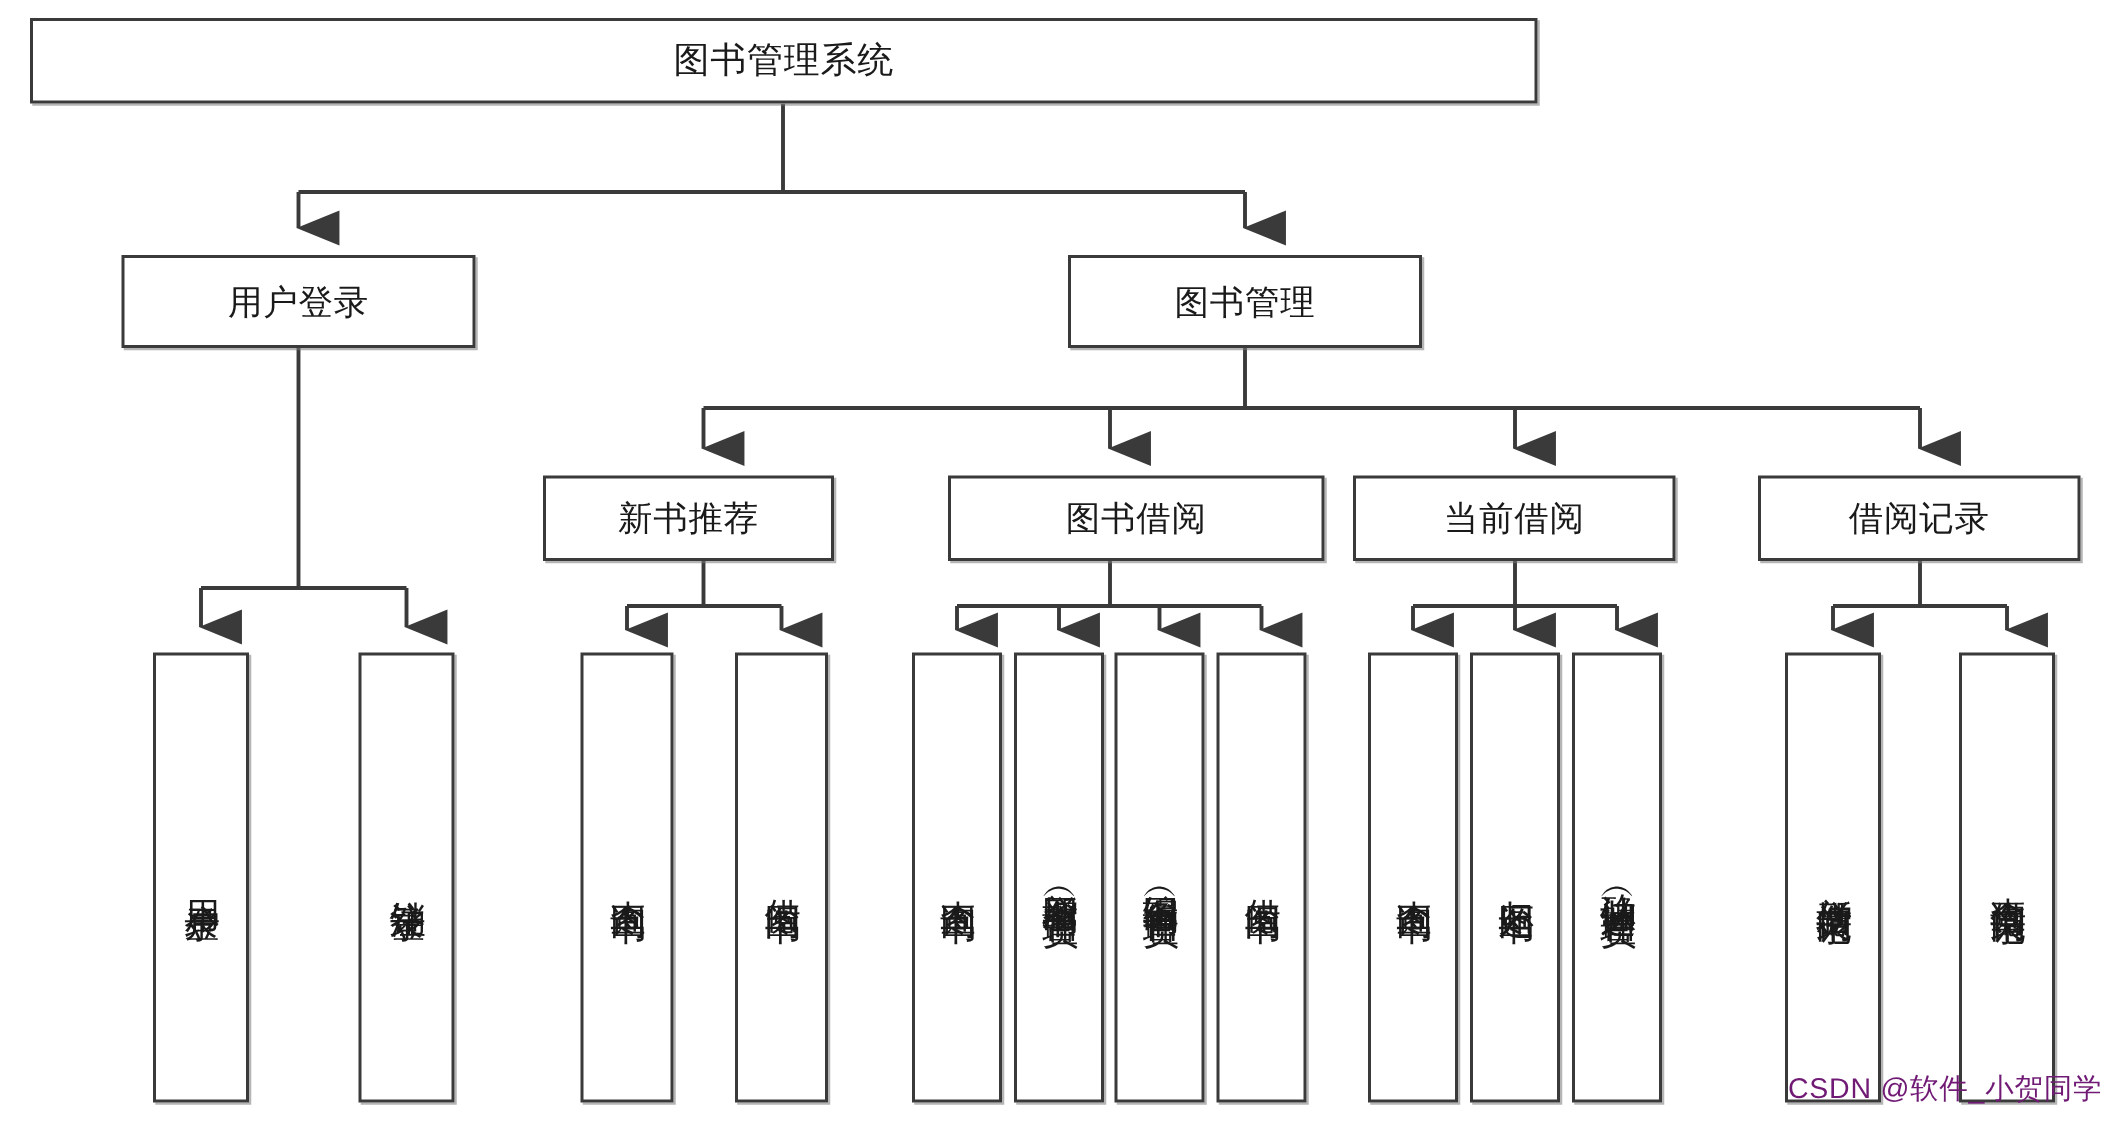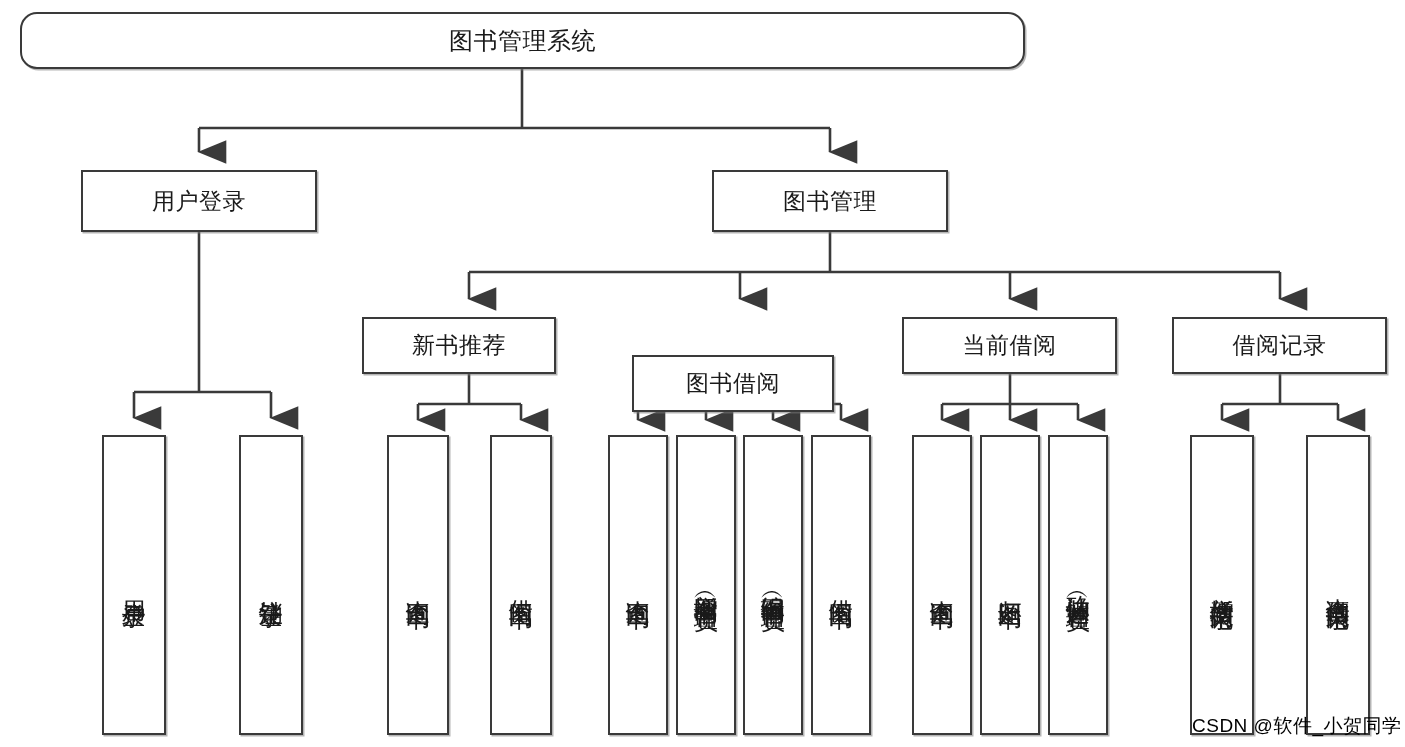--- a/index.html
+++ b/index.html
@@ -55,21 +55,21 @@
   }
   .node.v .vtxt {
     writing-mode: vertical-rl;
     text-orientation: upright;
     display: block;
     text-align: center;
   }
   .watermark {
     position: absolute;
     font-size: 19px;
-    color: #000000;
+    color: #701a75;
     white-space: nowrap;
     letter-spacing: 0.5px;
   }
 </style>
 </head>
 <body>
 
 <div id="canvas">
 
   <svg id="wires" viewBox="0 0 1405 747" xmlns="http://www.w3.org/2000/svg">
@@ -115,35 +115,35 @@
       <path d="M1010,404 L1010,420" marker-end="url(#arw)"></path>
       <path d="M1078,404 L1078,420" marker-end="url(#arw)"></path>
 
       <path d="M1280,374 L1280,404"></path>
       <path d="M1222,404 L1338,404"></path>
       <path d="M1222,404 L1222,420" marker-end="url(#arw)"></path>
       <path d="M1338,404 L1338,420" marker-end="url(#arw)"></path>
     </g>
   </svg>
 
-  <div class="node h root" style="left:20px; top:12px; width:1005px; height:57px;border-radius:17px;">
+  <div class="node h root" style="left:20px; top:12px; width:1005px; height:57px;">
     <span>图书管理系统</span>
   </div>
 
   <div class="node h" style="left:81px; top:170px; width:236px; height:62px;">
     <span>用户登录</span>
   </div>
   <div class="node h" style="left:712px; top:170px; width:236px; height:62px;">
     <span>图书管理</span>
   </div>
 
   <div class="node h" style="left:362px; top:317px; width:194px; height:57px;">
     <span>新书推荐</span>
   </div>
-  <div class="node h" style="left:632px; top:317px; width:202px; height:57px;margin-top:38px;">
+  <div class="node h" style="left:632px; top:317px; width:251px; height:57px;">
     <span>图书借阅</span>
   </div>
   <div class="node h" style="left:1172px; top:317px; width:215px; height:57px;">
     <span>借阅记录</span>
   </div>
   <div class="node h" style="left:902px; top:317px; width:215px; height:57px;">
     <span>当前借阅</span>
   </div>
 
   <div class="node v" style="left:102px; top:435px; width:64px; height:300px;">

